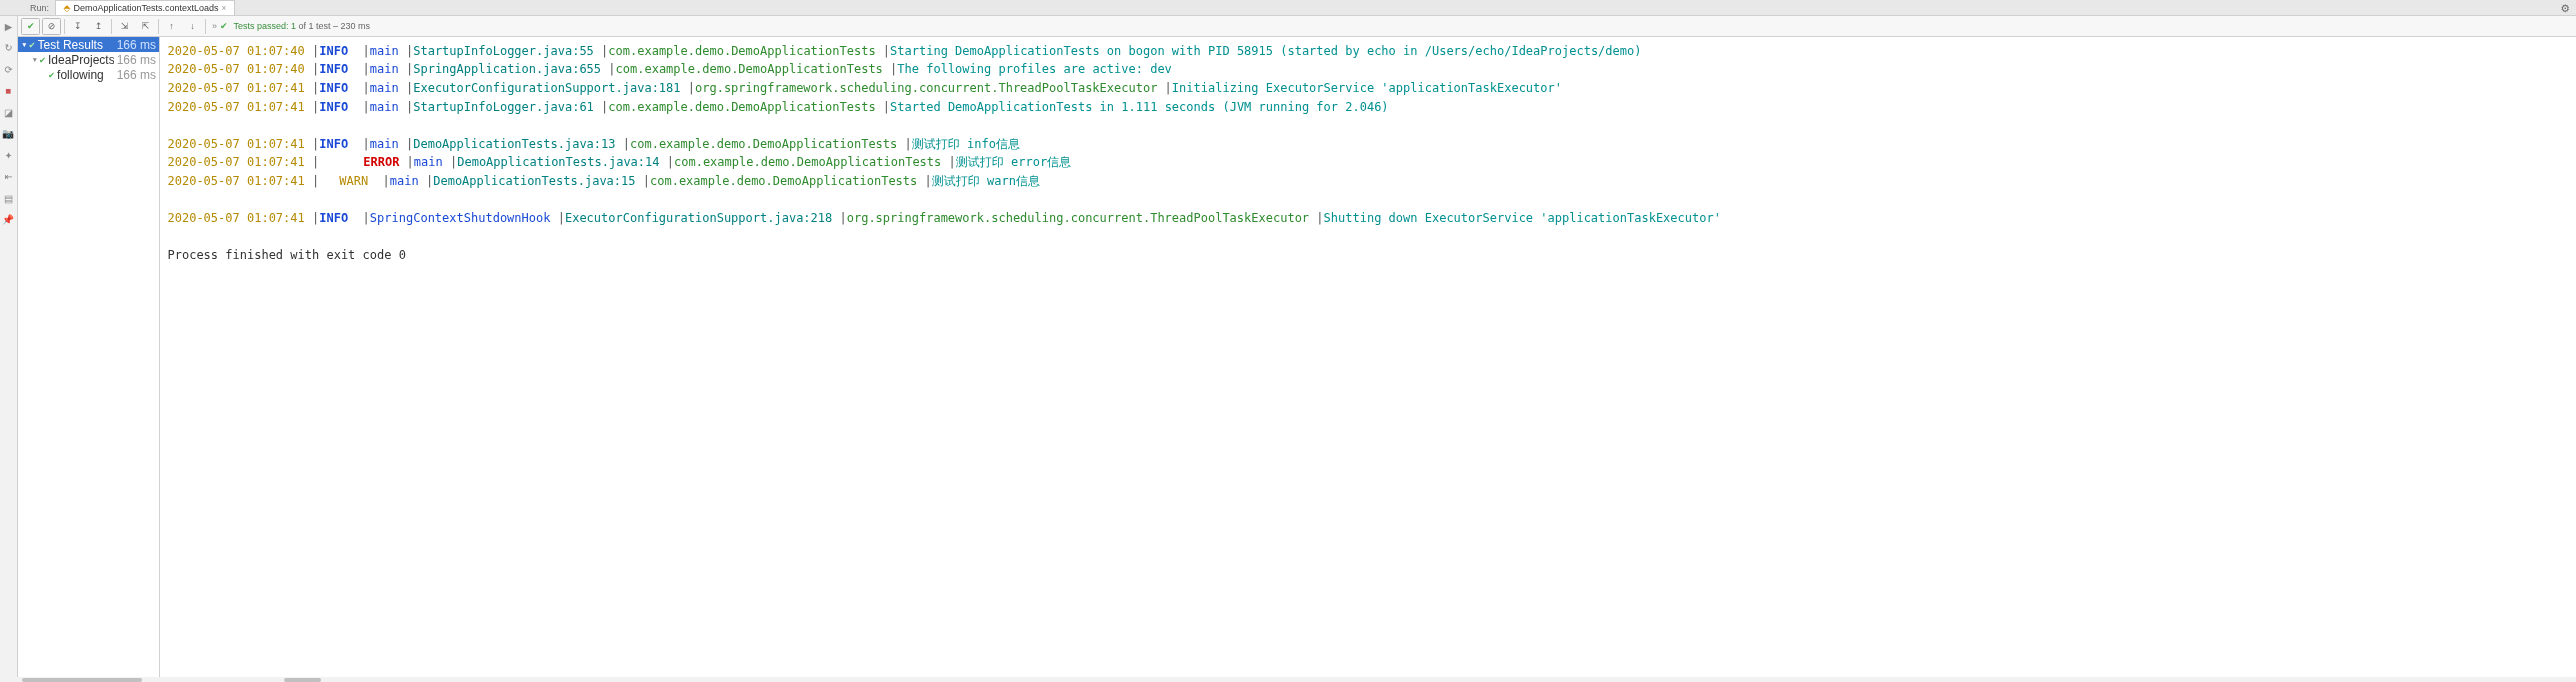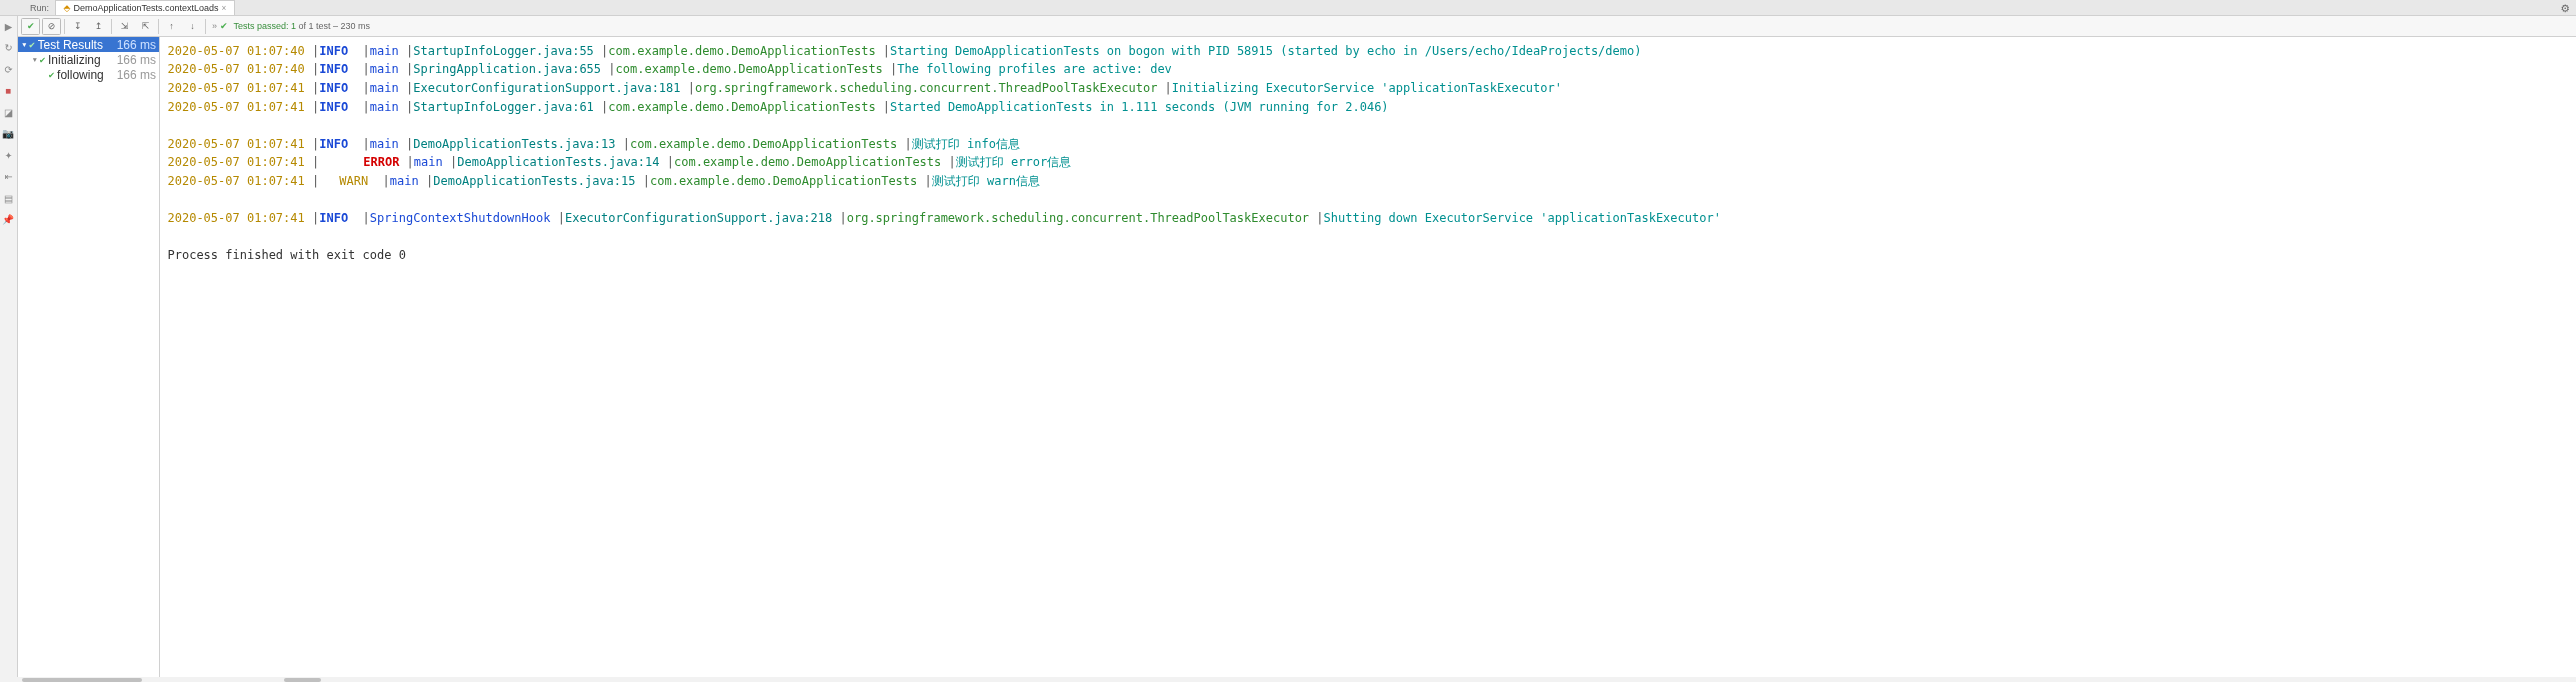--- a/index.html
+++ b/index.html
@@ -96,21 +96,21 @@
       <div class="tree-panel">
         <div class="tree-row root">
           <span class="tri">▼</span>
           <span class="check-ico">✔</span>
           <span class="tree-label">Test Results</span>
           <span class="duration">166 ms</span>
         </div>
         <div class="tree-row child">
           <span class="tri" style="color:#888;">▼</span>
           <span class="check-ico">✔</span>
-          <span class="tree-label">Initializing</span>
+          <span class="tree-label">IdeaProjects</span>
           <span class="duration">166 ms</span>
         </div>
         <div class="tree-row leaf">
           <span class="check-ico">✔</span>
           <span class="tree-label">following</span>
           <span class="duration">166 ms</span>
         </div>
       </div>
 
       <div class="console" id="console"><div><span class="ts">2020-05-07 01:07:40</span> <span class="pipe">|</span><span class="level-info">INFO </span> <span class="pipe">|</span><span class="thread">main</span> <span class="pipe">|</span><span class="src">StartupInfoLogger.java:55</span> <span class="pipe">|</span><span class="cls">com.example.demo.DemoApplicationTests</span> <span class="pipe">|</span><span class="msg">Starting DemoApplicationTests on bogon with PID 58915 (started by echo in /Users/echo/IdeaProjects/demo)</span></div><div><span class="ts">2020-05-07 01:07:40</span> <span class="pipe">|</span><span class="level-info">INFO </span> <span class="pipe">|</span><span class="thread">main</span> <span class="pipe">|</span><span class="src">SpringApplication.java:655</span> <span class="pipe">|</span><span class="cls">com.example.demo.DemoApplicationTests</span> <span class="pipe">|</span><span class="msg">The following profiles are active: dev</span></div><div><span class="ts">2020-05-07 01:07:41</span> <span class="pipe">|</span><span class="level-info">INFO </span> <span class="pipe">|</span><span class="thread">main</span> <span class="pipe">|</span><span class="src">ExecutorConfigurationSupport.java:181</span> <span class="pipe">|</span><span class="cls">org.springframework.scheduling.concurrent.ThreadPoolTaskExecutor</span> <span class="pipe">|</span><span class="msg">Initializing ExecutorService 'applicationTaskExecutor'</span></div><div><span class="ts">2020-05-07 01:07:41</span> <span class="pipe">|</span><span class="level-info">INFO </span> <span class="pipe">|</span><span class="thread">main</span> <span class="pipe">|</span><span class="src">StartupInfoLogger.java:61</span> <span class="pipe">|</span><span class="cls">com.example.demo.DemoApplicationTests</span> <span class="pipe">|</span><span class="msg">Started DemoApplicationTests in 1.111 seconds (JVM running for 2.046)</span></div><div>&nbsp;</div><div><span class="ts">2020-05-07 01:07:41</span> <span class="pipe">|</span><span class="level-info">INFO </span> <span class="pipe">|</span><span class="thread">main</span> <span class="pipe">|</span><span class="src">DemoApplicationTests.java:13</span> <span class="pipe">|</span><span class="cls">com.example.demo.DemoApplicationTests</span> <span class="pipe">|</span><span class="msg">测试打印 info信息</span></div><div><span class="ts">2020-05-07 01:07:41</span> <span class="pipe">|</span><span class="level-error">ERROR</span> <span class="pipe">|</span><span class="thread">main</span> <span class="pipe">|</span><span class="src">DemoApplicationTests.java:14</span> <span class="pipe">|</span><span class="cls">com.example.demo.DemoApplicationTests</span> <span class="pipe">|</span><span class="msg">测试打印 error信息</span></div><div><span class="ts">2020-05-07 01:07:41</span> <span class="pipe">|</span><span class="level-warn">WARN </span> <span class="pipe">|</span><span class="thread">main</span> <span class="pipe">|</span><span class="src">DemoApplicationTests.java:15</span> <span class="pipe">|</span><span class="cls">com.example.demo.DemoApplicationTests</span> <span class="pipe">|</span><span class="msg">测试打印 warn信息</span></div><div>&nbsp;</div><div><span class="ts">2020-05-07 01:07:41</span> <span class="pipe">|</span><span class="level-info">INFO </span> <span class="pipe">|</span><span class="thread">SpringContextShutdownHook</span> <span class="pipe">|</span><span class="src">ExecutorConfigurationSupport.java:218</span> <span class="pipe">|</span><span class="cls">org.springframework.scheduling.concurrent.ThreadPoolTaskExecutor</span> <span class="pipe">|</span><span class="msg">Shutting down ExecutorService 'applicationTaskExecutor'</span></div><div>&nbsp;</div><div><span class="plain">Process finished with exit code 0</span></div></div>

